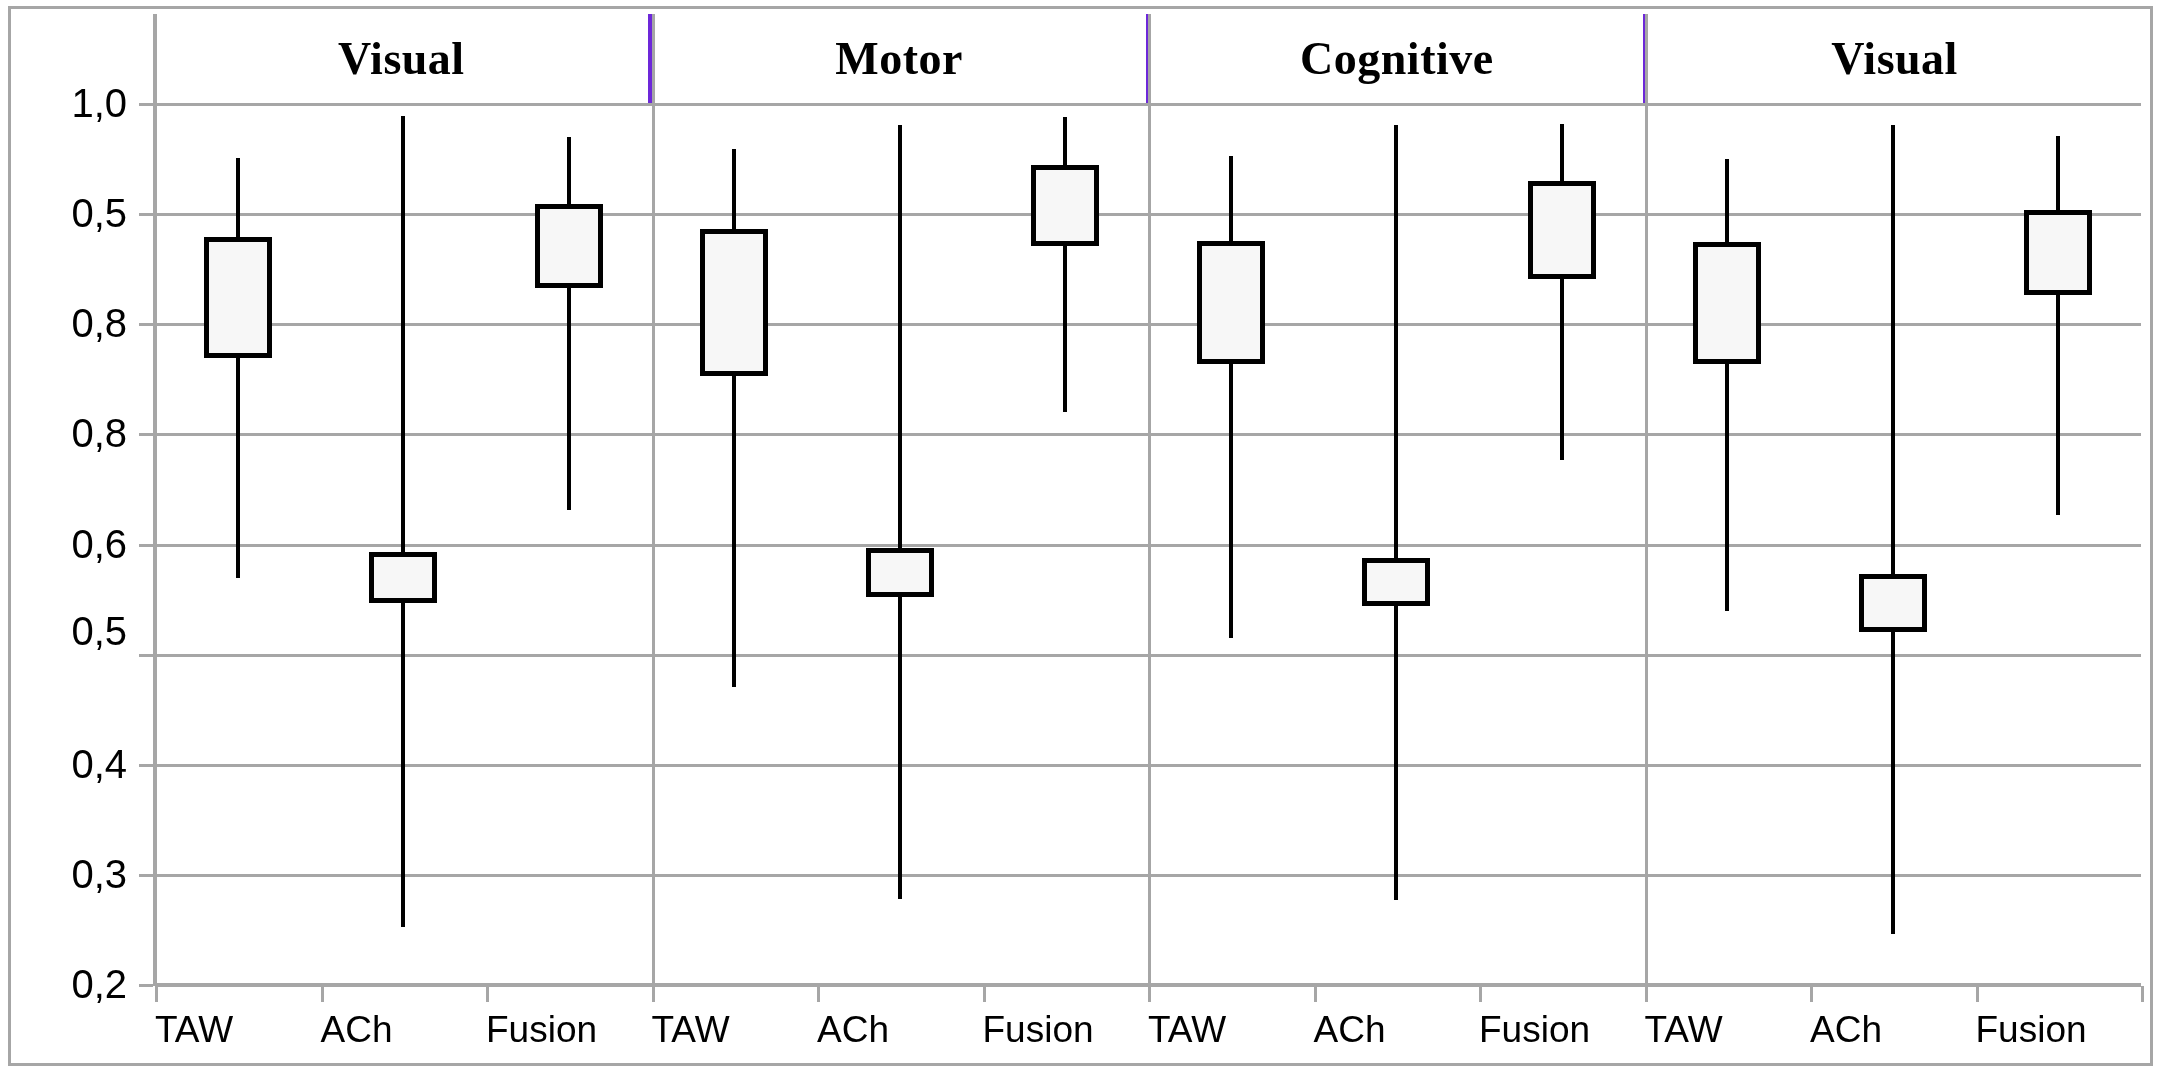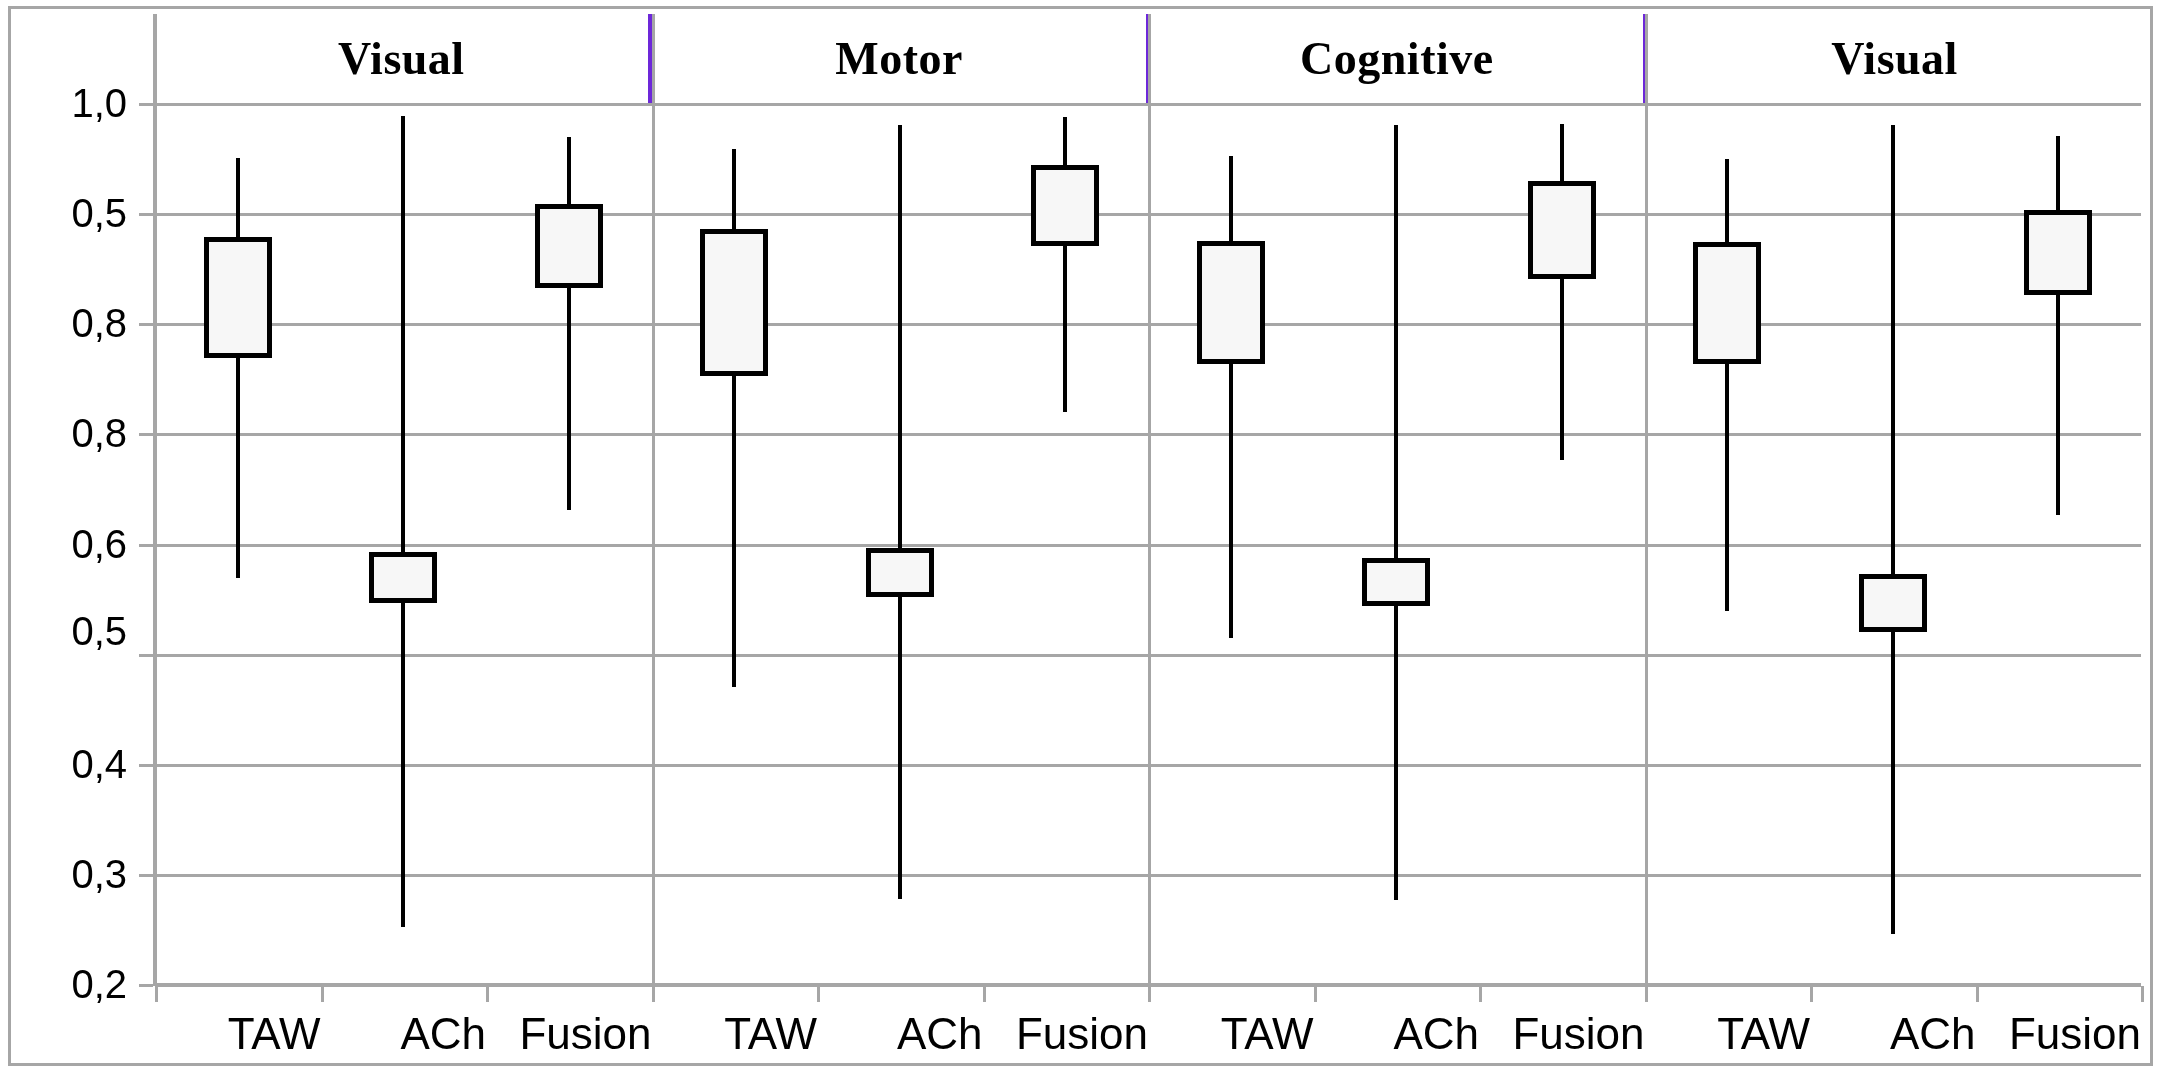--- a/index.html
+++ b/index.html
@@ -152,22 +152,22 @@
   .catlabels {
     position: absolute;
     left: 155px;
     top: 1010px;
     width: 1986px;
     height: 55px;
     display: flex;
   }
   .catcell {
     flex: 1 1 0;
-    text-align: right;
-    font-size: 44px;
+    text-align: left;
+    font-size: 37px;
     color: #000000;
     font-family: "Liberation Sans", sans-serif;
     line-height: 1.1;
   }
 
   
   .hl-line {
     position: absolute;
     width: 4px;
     background: #000000;

